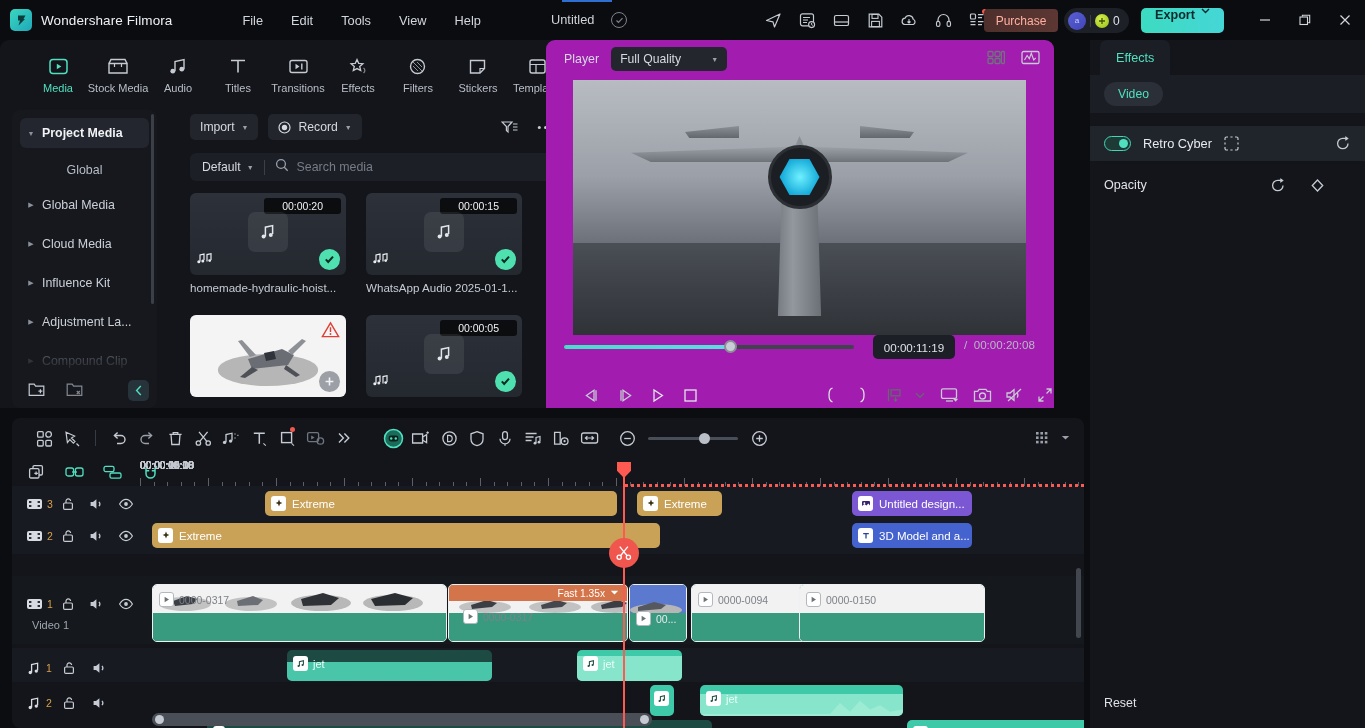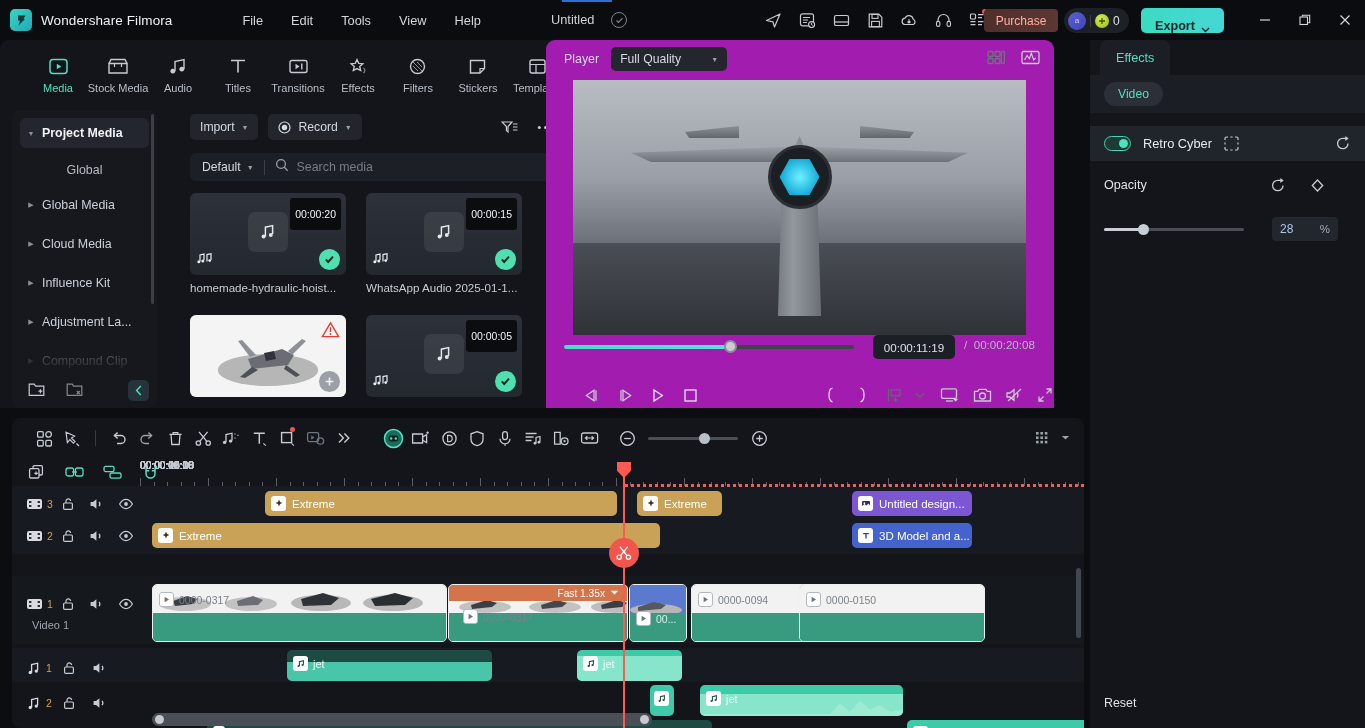--- a/index.html
+++ b/index.html
@@ -69,21 +69,21 @@
   .cdiv { width: 1px; height: 12px; background: #3a3f49; }
   .cstar {
     width: 14px; height: 14px; border-radius: 50%;
     background: radial-gradient(circle at 40% 35%,#d6f04d,#97bd18);
     display:flex;align-items:center;justify-content:center;
   }
   .cnum { font-size: 12px; color: #dfe2e8; }
   .export {
     position: absolute; left: 1141px; top: 8px; width: 83px; height: 25px;
     background: linear-gradient(90deg,#3ddbc2,#45d6d6); border-radius: 5px;
-    display: flex; align-items: flex-end; justify-content: center; gap: 6px;
+    display: flex; align-items: flex-start; justify-content: center; gap: 6px;
     font-size: 12.6px; color: #0a2b2b; font-weight: 600; cursor: default;
   }
   .wbtns { position: absolute; left: 1245px; top: 6px; display: flex; }
   .wbtn {
     width: 40px; height: 28px; display: flex; align-items: center; justify-content: center;
     cursor: default;
   }
 
   
   .media-shell {
@@ -176,21 +176,21 @@
     position: absolute; left: 20px; top: 88px; width: 368px; height: 215px;
     overflow: hidden;
   }
   .card { position: absolute; width: 156px; }
   .thumb {
     width: 156px; height: 82px; border-radius: 6px; position: relative;
     overflow: hidden; background: #2a2e36; cursor: default;
   }
   .thumb.audio { background: linear-gradient(#2c313a,#24282f); }
   .dur {
-    position: absolute; right: 5px; top: 5px; height: 32px; padding: 0 5px;
+    position: absolute; right: 5px; top: 5px; height: 16px; padding: 0 18px;
     background: rgba(0,0,0,.72); border-radius: 3px; font-size: 10.5px;
     color: #f0f2f5; display: flex; align-items: center;
   }
   .musicbox {
     position: absolute; left: 50%; top: 48%; transform: translate(-50%,-50%);
     width: 40px; height: 40px; border-radius: 7px; background: rgba(255,255,255,.08);
     display: flex; align-items: center; justify-content: center;
   }
   .typeicon { position: absolute; left: 6px; bottom: 6px; }
   .check {
@@ -1055,30 +1055,20 @@
             <svg width="16" height="15" viewBox="0 0 16 15">
                 <path d="M13 7.5A5.2 5.2 0 1 1 7.8 2.3H12" stroke="#c6cbd3" stroke-width="1.3" fill="none"></path>
                 <path d="M10.2 .7L12.6 2.4 10.2 4.2" stroke="#c6cbd3" stroke-width="1.3" fill="none"></path>
               </svg>
           </div>
           <div class="ic">
             <svg width="15" height="15" viewBox="0 0 15 15">
                 <path d="M7.5 2l5.2 5.5-5.2 5.5L2.3 7.5z" stroke="#c6cbd3" stroke-width="1.3" fill="none"></path>
               </svg>
           </div>
-        </div>
-      </div>
-      <div class="sliderrow">
-        <div class="strack">
-          <div class="sfill" style="width: 28%;"></div>
-          <div class="sknob" style="left: calc(28% - 5px);"></div>
-        </div>
-        <div class="valbox">
-          <span class="valnum">28</span>
-          <span class="valpct">%</span>
         </div>
       </div>
     </div>
     <div class="resetbtn">Reset</div>
   </div>
 
   <div class="tl">
 
     <div class="tl-toolbar">
       <div style="width:18px"></div>

